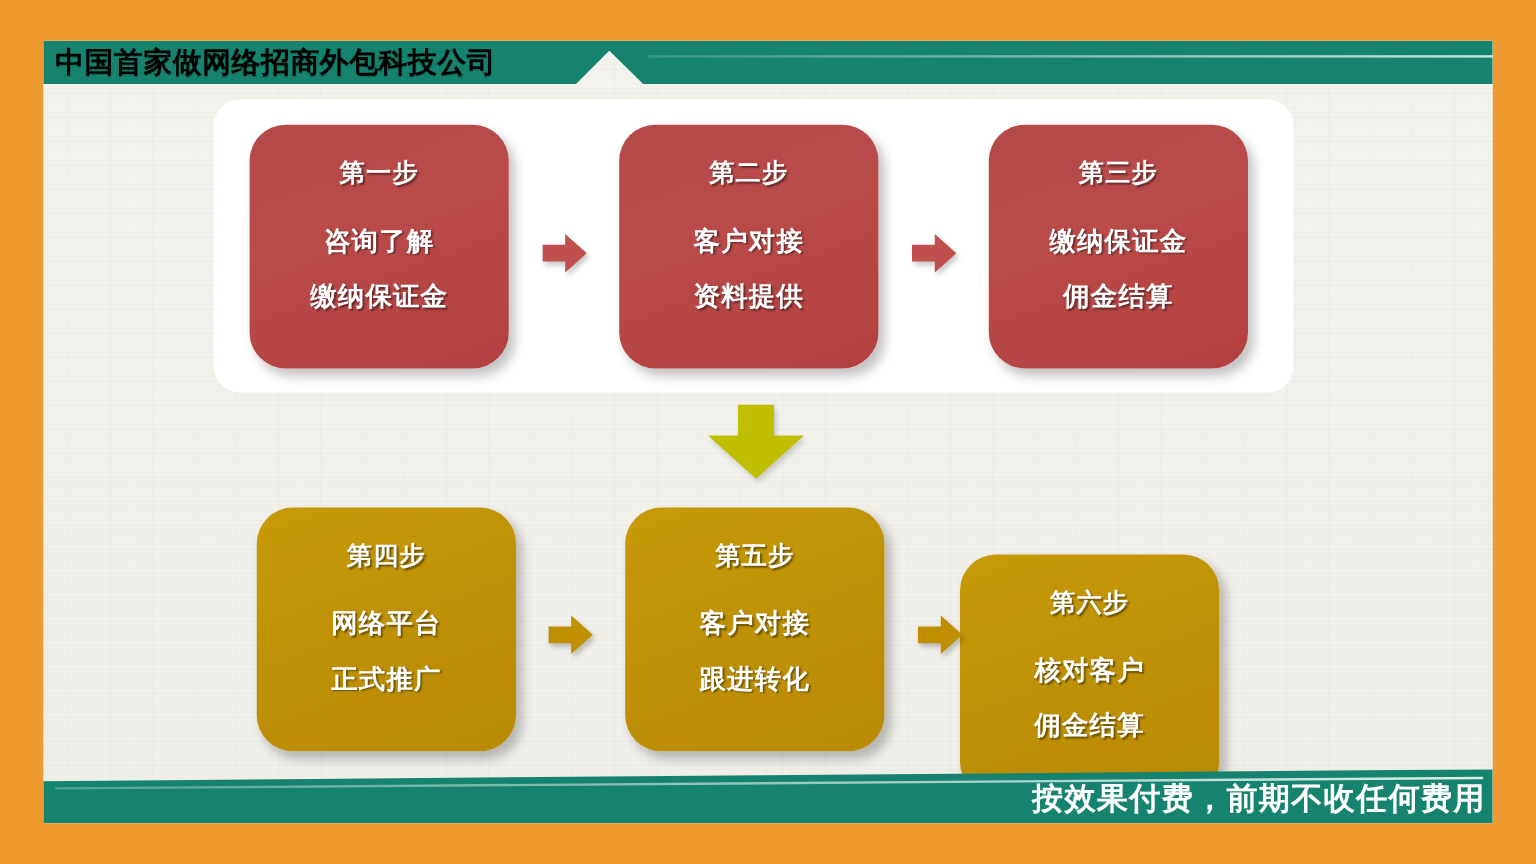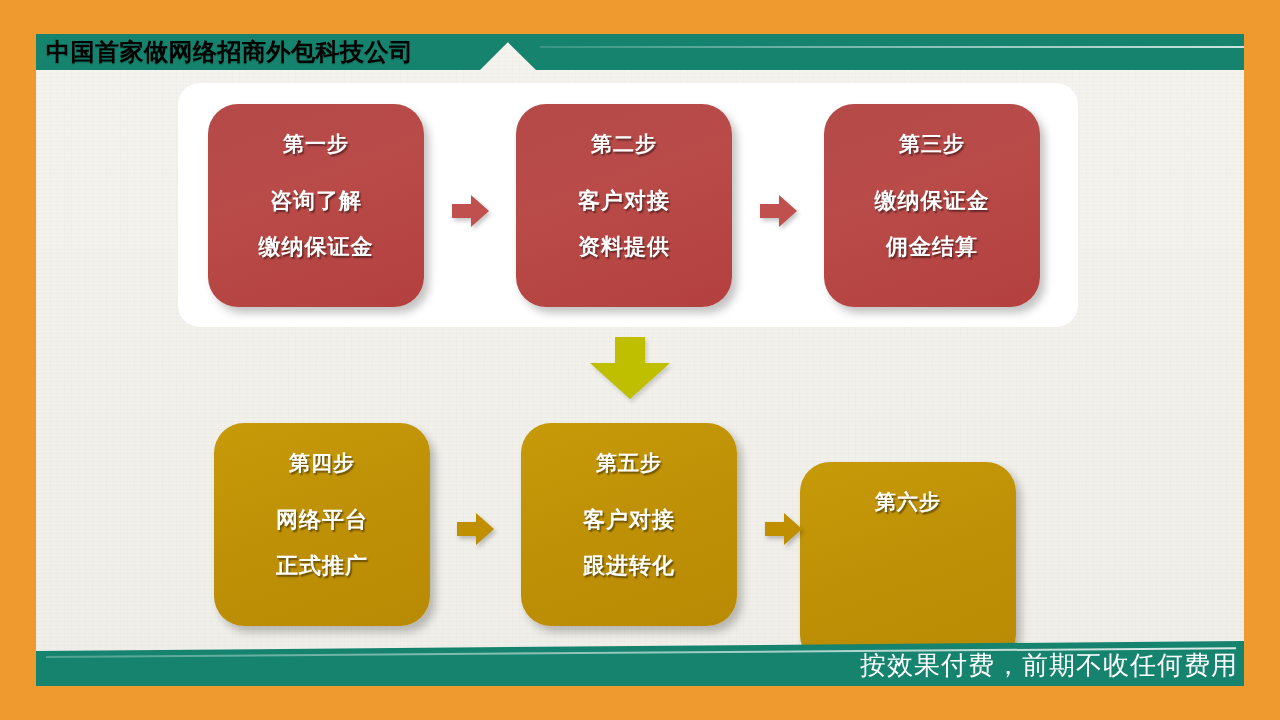--- a/index.html
+++ b/index.html
@@ -109,20 +109,21 @@
   .footer-hairline{
     position:absolute;left:46px;top:656px;width:1190px;height:2px;
     background:linear-gradient(90deg,rgba(255,255,255,.25),rgba(255,255,255,.85));
     transform:rotate(-0.42deg);transform-origin:left center;
   }
   .footer-text{
     position:absolute;right:42px;top:646px;height:38px;
     display:flex;align-items:center;
     color:#ffffff;font-size:26px;letter-spacing:1px;
     white-space:nowrap;
+    font-weight:bold;
   }
 </style>
 </head>
 <body>
 
 <div id="stage">
 
   <div class="canvas"></div>
 
   <div class="header-band"></div>
@@ -167,20 +168,24 @@
   <div class="step gold s4">
     <div class="step-title">第四步</div>
     <div class="step-lines">
       <div class="step-line">网络平台</div>
       <div class="step-line">正式推广</div>
     </div>
   </div>
 
   <div class="step gold s6">
     <div class="step-title">第六步</div>
+    <div class="step-lines">
+      <div class="step-line">核对客户</div>
+      <div class="step-line">佣金结算</div>
+    </div>
   </div>
 
   <div class="arrow-r ar1">
     <svg viewBox="0 0 38 34">
         <path d="M0 10 L19 10 L19 1 L37 17 L19 33 L19 24 L0 24 Z" fill="#c0504d"></path>
       </svg>
   </div>
   <div class="arrow-r ar2">
     <svg viewBox="0 0 38 34">
         <path d="M0 10 L19 10 L19 1 L37 17 L19 33 L19 24 L0 24 Z" fill="#c0504d"></path>

